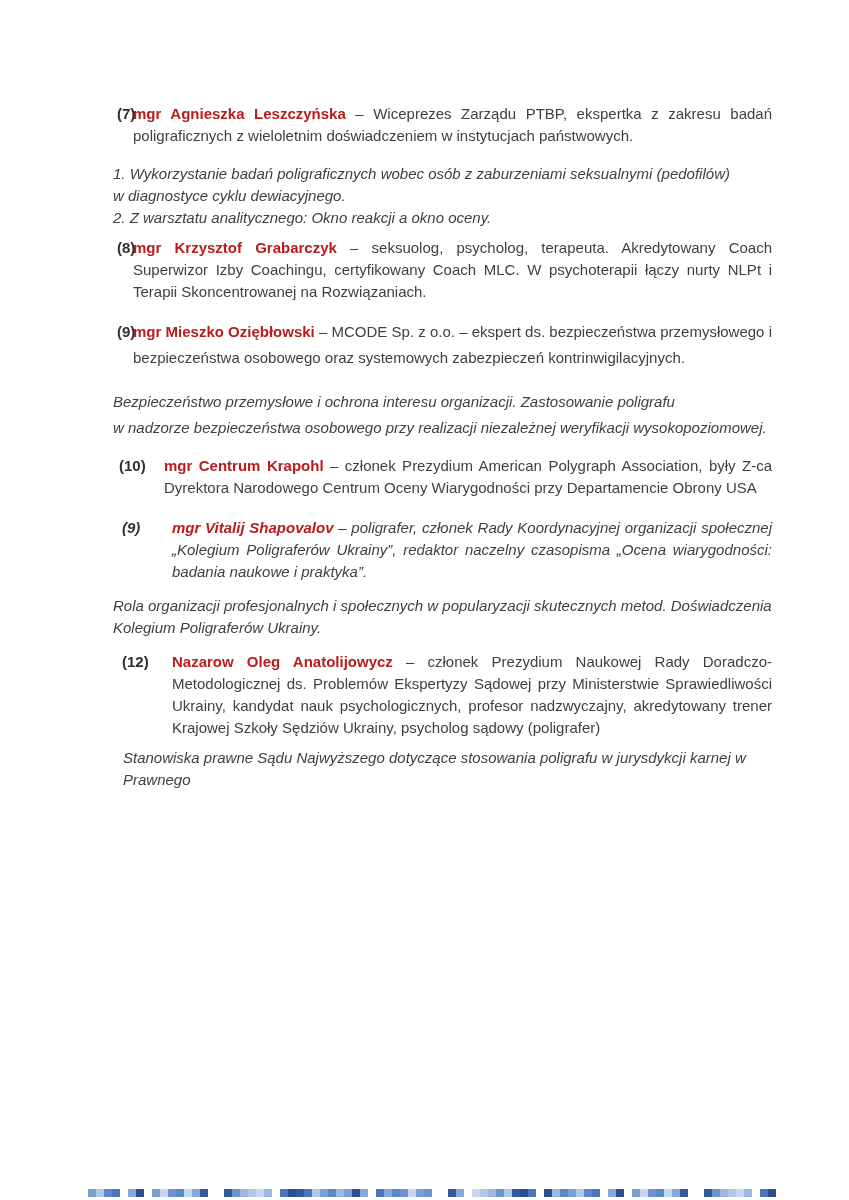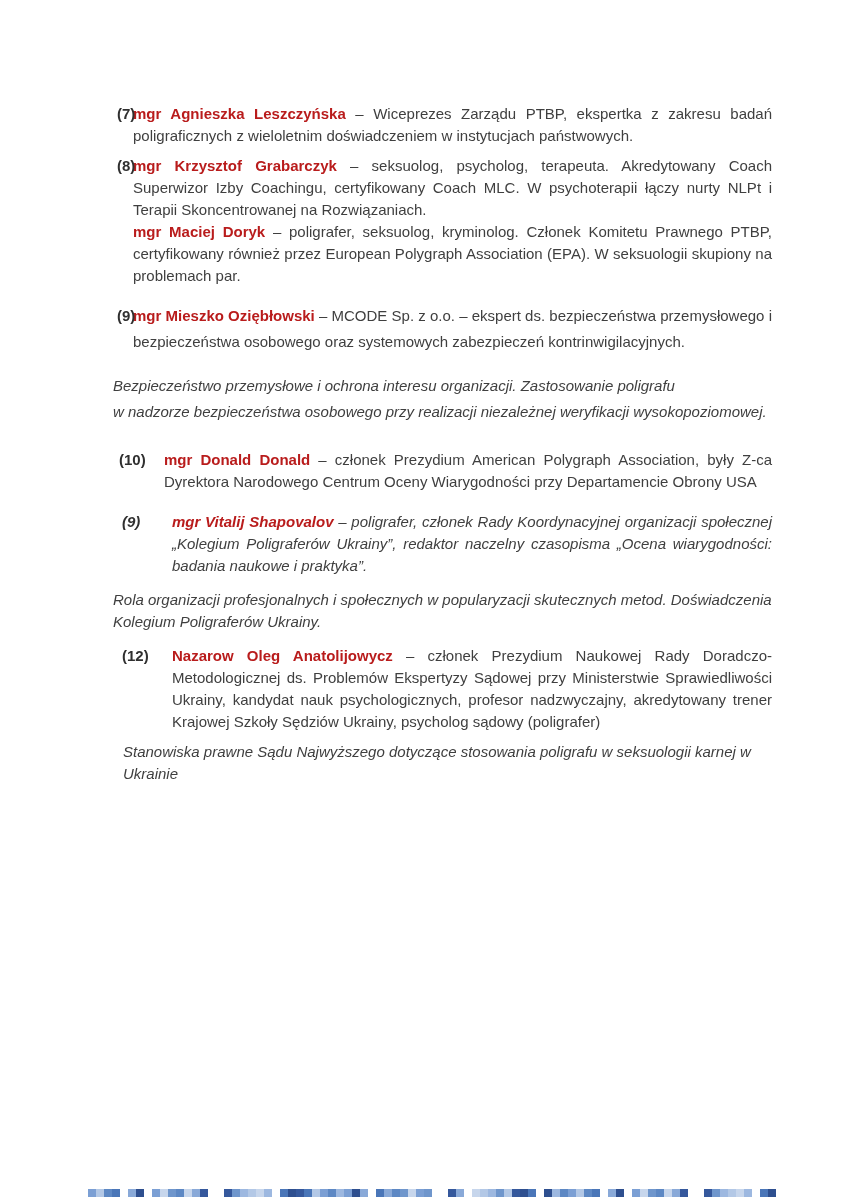--- a/index.html
+++ b/index.html
@@ -40,21 +40,21 @@
   .topic {
     font-style: italic;
     white-space: pre-line;
     text-align: left;
   }
   .mt3  { margin-top: 3px; }
   .mt6  { margin-top: 6px; }
   .mt8  { margin-top: 8px; }
   .mt12 { margin-top: 12px; }
   .mt13 { margin-top: 13px; }
-  .mt14 { margin-top: 24px; }
+  .mt14 { margin-top: 14px; }
   .mt16 { margin-top: 16px; }
   .mt18 { margin-top: 18px; font-style: italic; }
   .indent10 { padding-left: 10px; }
   .footnote {
     margin-top: 50px;
     margin-left: -13px;
     font-style: normal;
     color: #3f3f3f;
   }
   .mosaic {
@@ -70,51 +70,53 @@
 </head>
 <body>
 
 <div class="page">
   <div class="content">
 
     <div class="entry e79 mt3">
       <span class="num">(7)</span>
       <p class="body"><span class="bold">mgr Agnieszka Leszczyńska</span> <span>– Wiceprezes Zarządu PTBP, ekspertka z zakresu badań poligraficznych z wieloletnim doświadczeniem w instytucjach państwowych.</span></p>
     </div>
+    <div class="topic mt16">1. Wykorzystanie badań poligraficznych wobec osób z zaburzeniami seksualnymi (pedofilów)
+w diagnostyce cyklu dewiacyjnego.
+2. Z warsztatu analitycznego: Okno reakcji a okno oceny.</div>
 
     <div class="entry e79 mt8">
       <span class="num">(8)</span>
       <p class="body"><span class="bold">mgr Krzysztof Grabarczyk</span> <span>– seksuolog, psycholog, terapeuta. Akredytowany Coach Superwizor Izby Coachingu, certyfikowany Coach MLC. W psychoterapii łączy nurty NLPt i Terapii Skoncentrowanej na Rozwiązaniach.</span></p>
-      <p class="body"><span class="bold">mgr Maciej Doryk</span> <span>– poligrafer, seksuolog, kryminolog. Członek Komitetu Prawnego PTBP, certyfikowany również przez European Polygraph Association (EPA). W seksuologii skupiony na problemach par.</span></p>
     </div>
 
     <div class="entry e79 lh26 mt16">
       <span class="num">(9)</span>
       <p class="body"><span class="bold">mgr Mieszko Oziębłowski</span> <span>– MCODE Sp. z o.o. – ekspert ds. bezpieczeństwa przemysłowego i bezpieczeństwa osobowego oraz systemowych zabezpieczeń kontrinwigilacyjnych.</span></p>
     </div>
     <div class="topic lh26 mt18">Bezpieczeństwo przemysłowe i ochrona interesu organizacji. Zastosowanie poligrafu
 w nadzorze bezpieczeństwa osobowego przy realizacji niezależnej weryfikacji wysokopoziomowej.</div>
 
     <div class="entry e10 mt14">
       <span class="num">(10)</span>
-      <p class="body"><span class="bold">mgr Donald Donald</span> <span>– członek Prezydium American Polygraph Association, były Z-ca Dyrektora Narodowego Centrum Oceny Wiarygodności przy Departamencie Obrony USA</span></p>
+      <p class="body"><span class="bold">mgr Centrum Krapohl</span> <span>– członek Prezydium American Polygraph Association, były Z-ca Dyrektora Narodowego Centrum Oceny Wiarygodności przy Departamencie Obrony USA</span></p>
     </div>
 
     <div class="entry e11 mt18">
       <span class="num">(9)</span>
       <p class="body"><span class="bold">mgr Vitalij Shapovalov</span> <span>– poligrafer, członek Rady Koordynacyjnej organizacji społecznej „Kolegium Poligraferów Ukrainy”, redaktor naczelny czasopisma „Ocena wiarygodności: badania naukowe i praktyka”.</span></p>
     </div>
     <div class="topic mt12">Rola organizacji profesjonalnych i społecznych w popularyzacji skutecznych metod. Doświadczenia
 Kolegium Poligraferów Ukrainy.</div>
 
     <div class="entry e11 mt12">
       <span class="num">(12)</span>
       <p class="body"><span class="bold">Nazarow Oleg Anatolijowycz</span> <span>– członek Prezydium Naukowej Rady Doradczo-Metodologicznej ds. Problemów Ekspertyzy Sądowej przy Ministerstwie Sprawiedliwości Ukrainy, kandydat nauk psychologicznych, profesor nadzwyczajny, akredytowany trener Krajowej Szkoły Sędziów Ukrainy, psycholog sądowy (poligrafer)</span></p>
     </div>
-    <div class="topic mt8 indent10">Stanowiska prawne Sądu Najwyższego dotyczące stosowania poligrafu w seksuologii karnej w Ukrainie</div>
+    <div class="topic mt8 indent10">Stanowiska prawne Sądu Najwyższego dotyczące stosowania poligrafu w jurysdykcji karnej w Prawnego</div>
 
 
   </div>
 
   <div class="mosaic">
       <div style="background: rgb(123, 159, 212);"></div>
       <div style="background: rgb(179, 200, 230);"></div>
       <div style="background: rgb(93, 136, 196);"></div>
       <div style="background: rgb(74, 118, 184);"></div>
       <div style="background: rgb(255, 255, 255);"></div>

